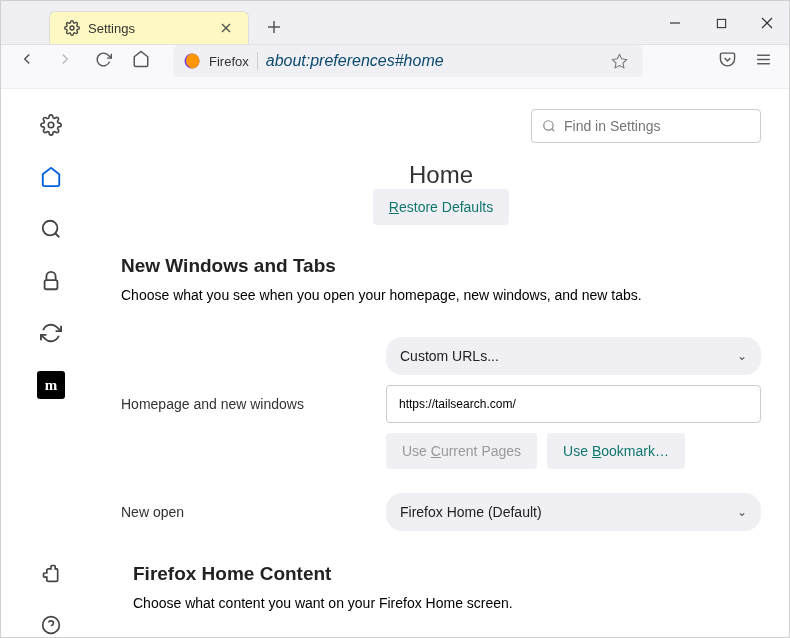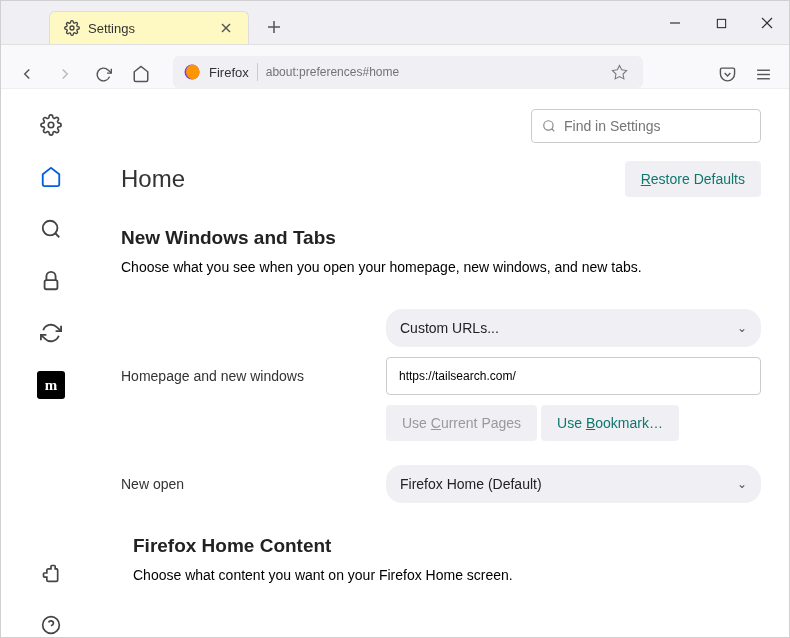--- a/index.html
+++ b/index.html
@@ -9,58 +9,58 @@
     .titlebar { height: 44px; background: #f0f0f4; display: flex; align-items: flex-end; padding: 0 8px; border-bottom: 1px solid #e0e0e0; }
     .tab { background: #fef9c3; border-radius: 6px 6px 0 0; padding: 8px 14px; display: flex; align-items: center; gap: 8px; margin-left: 40px; min-width: 200px; border: 1px solid #ddd; border-bottom: none; }
     .tab .icon { width: 16px; height: 16px; display:flex; align-items:center; justify-content:center; }
     .tab-title { font-size: 13px; color: #333; flex: 1; }
     .tab-close { width: 16px; height: 16px; display:flex; align-items:center; justify-content:center; color:#555; cursor:pointer; }
     .newtab { margin-left: 12px; padding: 6px; color:#555; cursor:pointer; }
     .win-controls { position: absolute; right: 8px; top: 8px; display: flex; gap: 18px; }
     .win-btn { width: 28px; height: 28px; display:flex; align-items:center; justify-content:center; color:#333; cursor:pointer; font-size: 14px; }
 
     
-    .toolbar { height: 44px; background: #f9f9fb; display: flex; align-items: flex-end; padding: 0 12px; gap: 10px; border-bottom: 1px solid #eee; }
+    .toolbar { height: 44px; background: #f9f9fb; display: flex; align-items: flex-start; padding: 0 12px; gap: 10px; border-bottom: 1px solid #eee; }
     .tb-btn { width: 28px; height: 28px; display:flex;align-items:center;justify-content:center; color:#555; cursor:pointer; border-radius: 4px; }
     .tb-btn.disabled { color: #bbb; cursor: default; }
     .addressbar { flex:1; height: 32px; background:#f0f0f4; border-radius: 6px; display:flex; align-items:center; padding: 0 10px; gap:8px; margin: 0 60px 0 8px; }
     .fx-logo { width:18px; height:18px; display:flex;align-items:center;justify-content:center; }
     .fx-label { font-size: 13px; color:#333; }
     .addr-divider { width:1px; height:18px; background:#ccc; }
-    .url { font-size: 12px; color:#737373; flex:1; }
+    .url { font-size: 16px; color:#0c4a6e; flex:1;font-style:italic; }
     .toolbar-right { display:flex; gap: 8px; align-items:center; }
 
     
     .content { display:flex; height: calc(638px - 88px); position: relative; }
     .sidebar { width: 100px; display:flex; flex-direction:column; align-items:center; padding-top: 22px; gap: 24px; }
     .sb-item { width:28px; height:28px; display:flex;align-items:center;justify-content:center; color:#444; cursor:pointer; border-radius:4px; }
     .sb-item.active { color:#0060df; }
     .sb-item.m { background:#000; color:#fff; font-weight:bold; font-size:15px; border-radius:3px; font-family: Georgia, serif; }
     .sb-spacer { flex:1; }
 
     .main { flex:1; padding: 20px 28px 0 20px; overflow:hidden; }
     .search-row { display:flex; justify-content:flex-end; margin-bottom: 18px; }
     .search-settings { width: 230px; height:34px; border:1px solid #ccc; border-radius:4px; padding:0 10px; display:flex; align-items:center; gap:8px; color:#777; font-size:14px; }
     .search-settings input { border:none; outline:none; flex:1; font-size:14px; background:transparent; }
 
-    .header-row { display:flex; justify-content:space-between; align-items:center; margin-bottom: 30px; }
+    .header-row { display:flex; justify-content:space-between; align-items:center; margin-bottom: 30px; flex-direction: column; }
     .page-title { font-size: 24px; font-weight: 400; color:#333; }
     .btn { height:36px; padding: 0 16px; background:#f0f0f4; border:none; border-radius:4px; font-size:14px; color:#0f766e; cursor:pointer; }
     .btn u { text-decoration: underline; }
 
     .section-title { font-size:19px; font-weight:600; color:#222; margin-bottom:10px; }
     .section-desc { font-size:14px; color:#000000; margin-bottom: 34px; }
 
     .form-row { display:flex; align-items:center; margin-bottom: 10px; }
     .form-label { width: 265px; font-size:14px; color:#333; }
     .form-control { flex:1; }
     .select { height:38px; background:#f0f0f4; border-radius:16px; display:flex; align-items:center; justify-content:space-between; padding:0 14px; font-size:14px; cursor:pointer; color:#222; }
     .chevron { font-size:12px; color:#555; }
     .text-input { width:100%; height:38px; border:1px solid #ccc; border-radius:4px; padding:0 12px; font-size:12px; }
-    .btn-row { display:flex; gap:4px; justify-content:flex-start; margin: 10px 0 24px 265px; }
+    .btn-row { display:flex; gap:10px; justify-content:flex-start; margin: 10px 0 24px 265px; }
     .btn.disabled { color:#999; cursor:default; }
 
     .section2 { margin-top: 32px; padding-left: 12px; }
   </style>
 </head>
 <body>
 
 <div class="titlebar">
   <div class="tab">
     <span class="icon">

